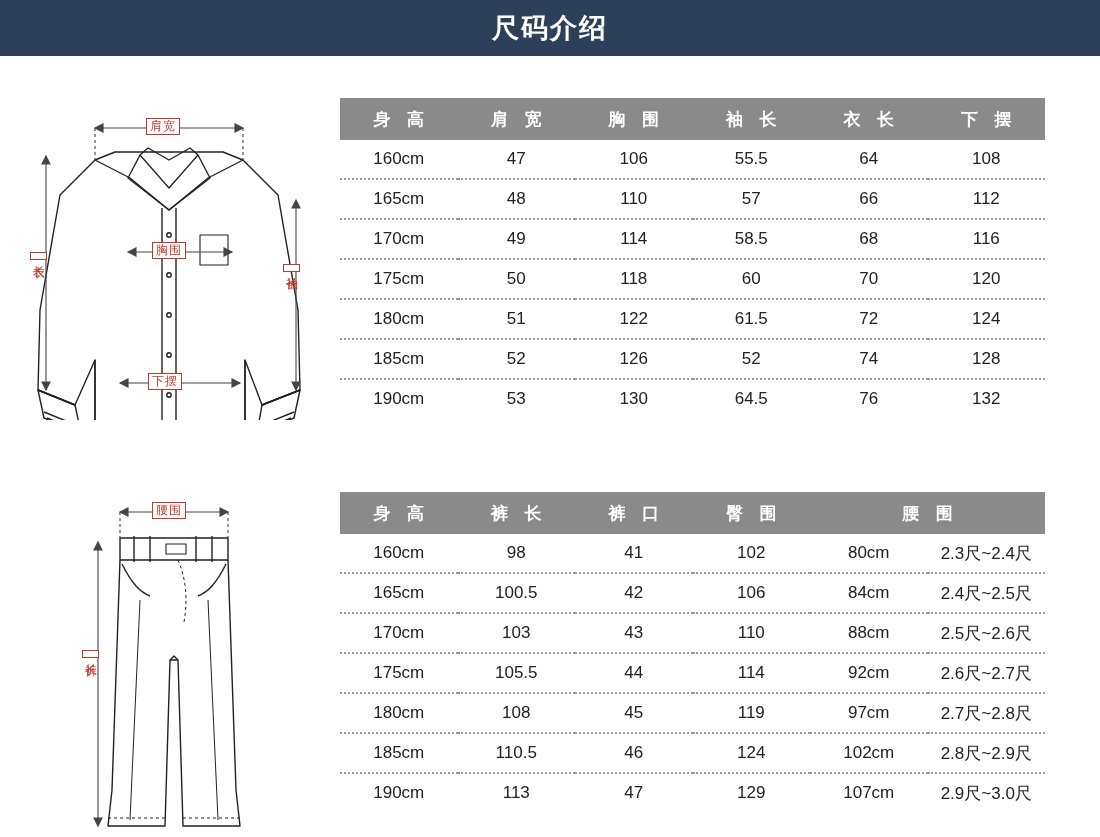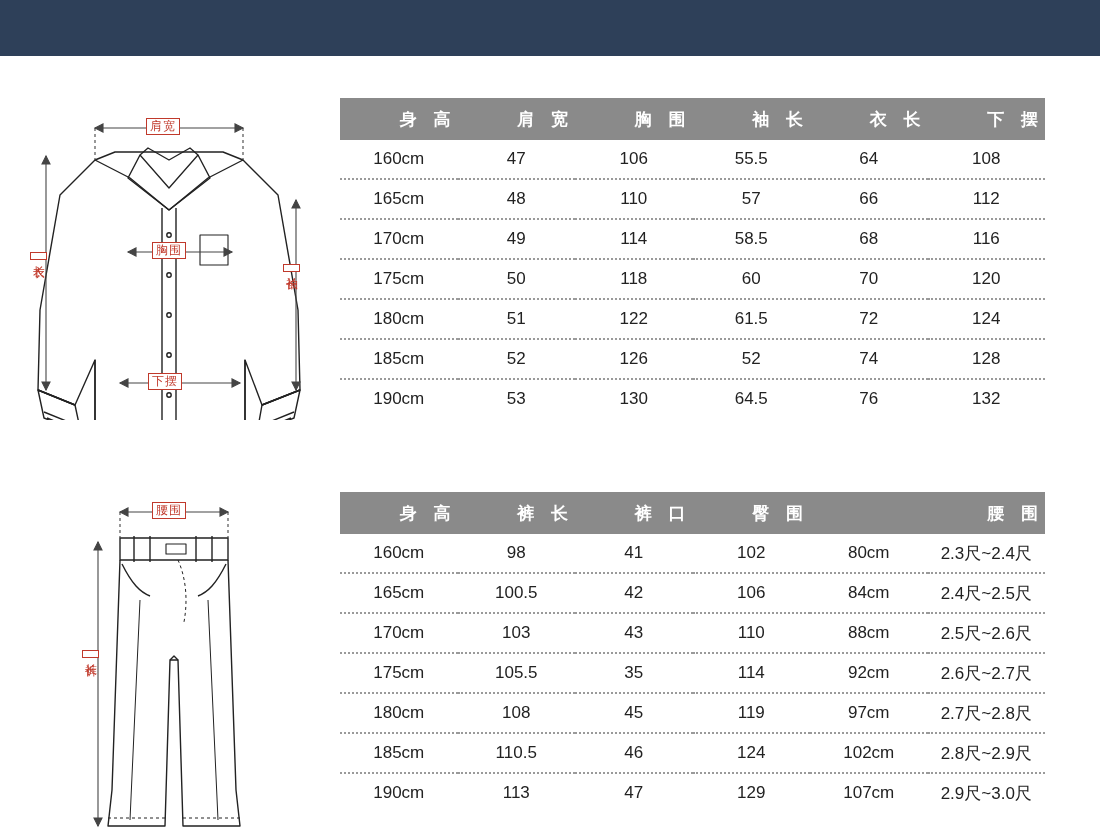--- a/index.html
+++ b/index.html
@@ -65,21 +65,20 @@
   }
   table.size-table th {
     background: #8a8a8a;
     color: #ffffff;
     font-size: 17px;
     font-weight: bold;
     height: 40px;
     letter-spacing: 6px;
     text-indent: 6px;
     border: none;
-    text-align: right;
   }
   table.size-table td {
     text-align: center;
     font-size: 17px;
     color: #222;
     height: 36px;
     border-bottom: 2px dotted #9a9a9a;
   }
   table.size-table tr:last-child td {
     border-bottom: none;
@@ -104,20 +103,21 @@
     writing-mode: vertical-rl;
     text-orientation: upright;
     letter-spacing: 0px;
     padding: 3px 1px;
   }
 </style>
 </head>
 <body>
 
 <div class="header">
+  <span class="header-cn">尺码介绍</span>
 </div>
 
 <div class="section section-top">
 
   <div class="figure-col">
     <svg class="fig" width="340" height="360" style="left:0;top:0;">
       <g fill="none" stroke="#222" stroke-width="1.4" stroke-linejoin="round">
 
         <path d="M115,92 L95,100 L60,135 L40,250 L38,330 L75,345 L95,300 L95,380 L245,380 L245,300 L262,345 L300,330 L298,250 L278,135 L243,100 L223,92 Z"></path>
 
@@ -337,21 +337,21 @@
             <td style="width: 118px;">170cm</td>
             <td style="width: 118px;">103</td>
             <td style="width: 105px; text-align: center;">43</td>
             <td style="width: 115px;">110</td>
             <td style="width: 110px;">88cm</td>
             <td style="width: 139px;">2.5尺~2.6尺</td>
           </tr>
           <tr>
             <td style="width: 118px;">175cm</td>
             <td style="width: 118px;">105.5</td>
-            <td style="width: 105px;">35</td>
+            <td style="width: 105px;">44</td>
             <td style="width: 115px;">114</td>
             <td style="width: 110px;">92cm</td>
             <td style="width: 139px;">2.6尺~2.7尺</td>
           </tr>
           <tr>
             <td style="width: 118px;">180cm</td>
             <td style="width: 118px;">108</td>
             <td style="width: 105px;">45</td>
             <td style="width: 115px;">119</td>
             <td style="width: 110px;">97cm</td>

